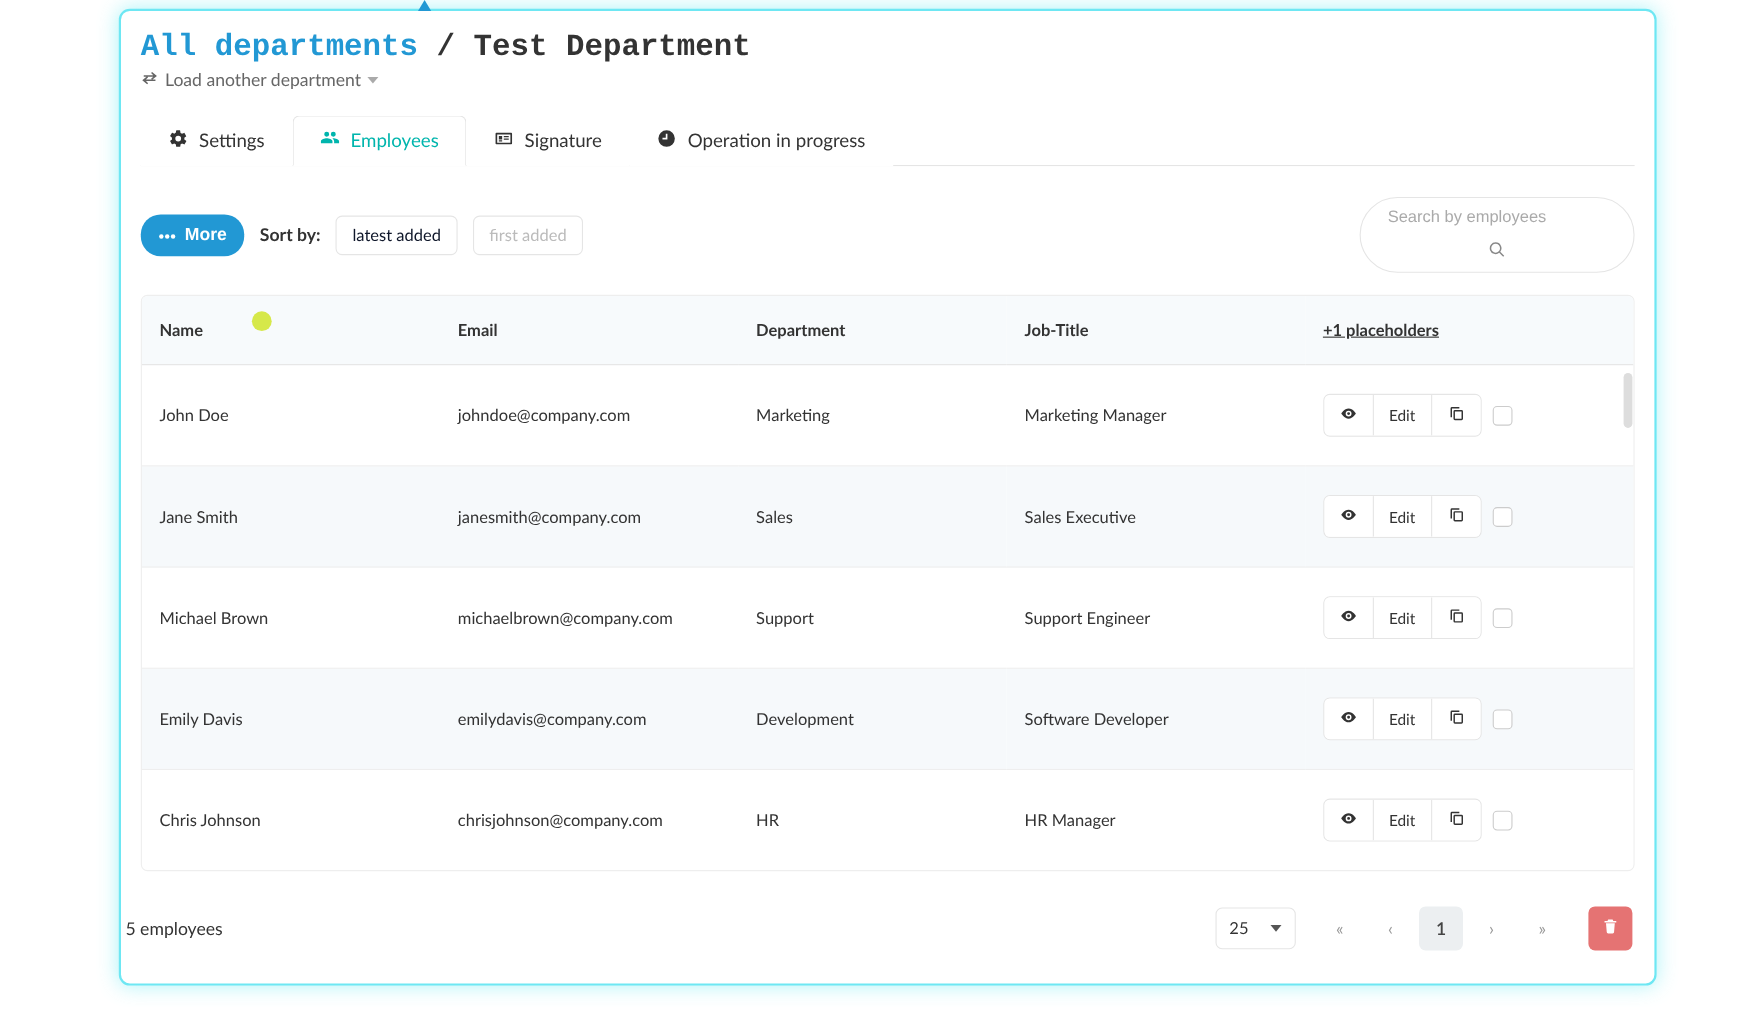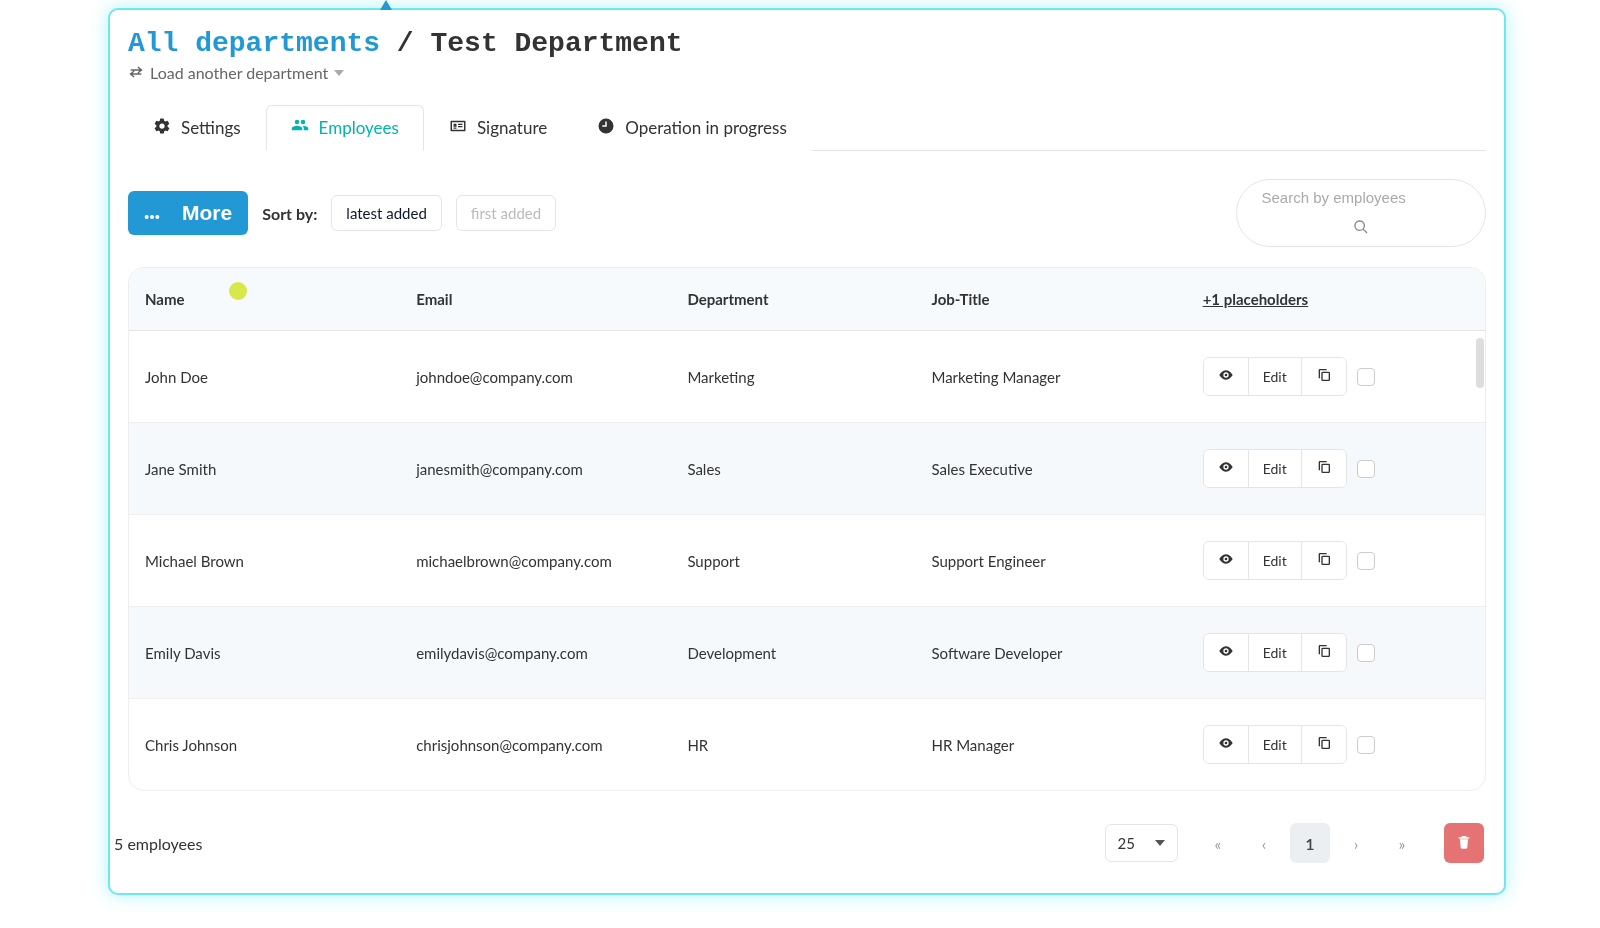--- a/index.html
+++ b/index.html
@@ -90,22 +90,22 @@
     color:var(--teal);
   }
   .tab.active .tab-icon svg{fill:var(--teal);}
   .tab .tab-icon svg{fill:#333;width:18px;height:18px;}
   .toolbar{
     display:flex;align-items:center;gap:14px;
     padding:28px 18px 8px 18px;
   }
   .btn-more{
     background:var(--blue);color:#fff;border:none;
-    border-radius:6px;padding:10px 16px;font-size:21px;font-weight:700;
-    display:flex;align-items:center;gap:22px;cursor:pointer;
+    border-radius:18px;padding:10px 16px;font-size:16px;font-weight:700;
+    display:flex;align-items:center;gap:8px;cursor:pointer;
   }
   .sortby-label{font-weight:700;font-size:16px;}
   .chip{
     border:1px solid var(--border);border-radius:6px;
     padding:8px 14px;font-size:15px;color:#0f172a;cursor:pointer;
     background:#fff;
   }
   .chip.muted{color:#bbb;}
   .toolbar .spacer{flex:1;}
   .search{
@@ -113,21 +113,21 @@
     padding:8px 16px;display:flex;align-items:center;gap:12px;
     width:250px;
     flex-direction:column;
   }
   .search input{border:none;outline:none;flex:1;font-size:15px;color:#555;}
   .search input::placeholder{color:#aaa;}
   .search svg{width:16px;height:16px;fill:#888;}
   .table-wrap{
     margin:12px 18px 0 18px;
     border:1px solid var(--border-light);
-    border-radius:16px;
+    border-radius:6px;
     overflow:hidden;
     position:relative;
   }
   .dot{
     position:absolute;top:14px;left:100px;width:18px;height:18px;border-radius:50%;
     background:#d6e84a;z-index:5;
   }
   table{width:100%;border-collapse:collapse;}
   thead th{
     text-align:left;font-weight:700;font-size:15px;color:#333;

